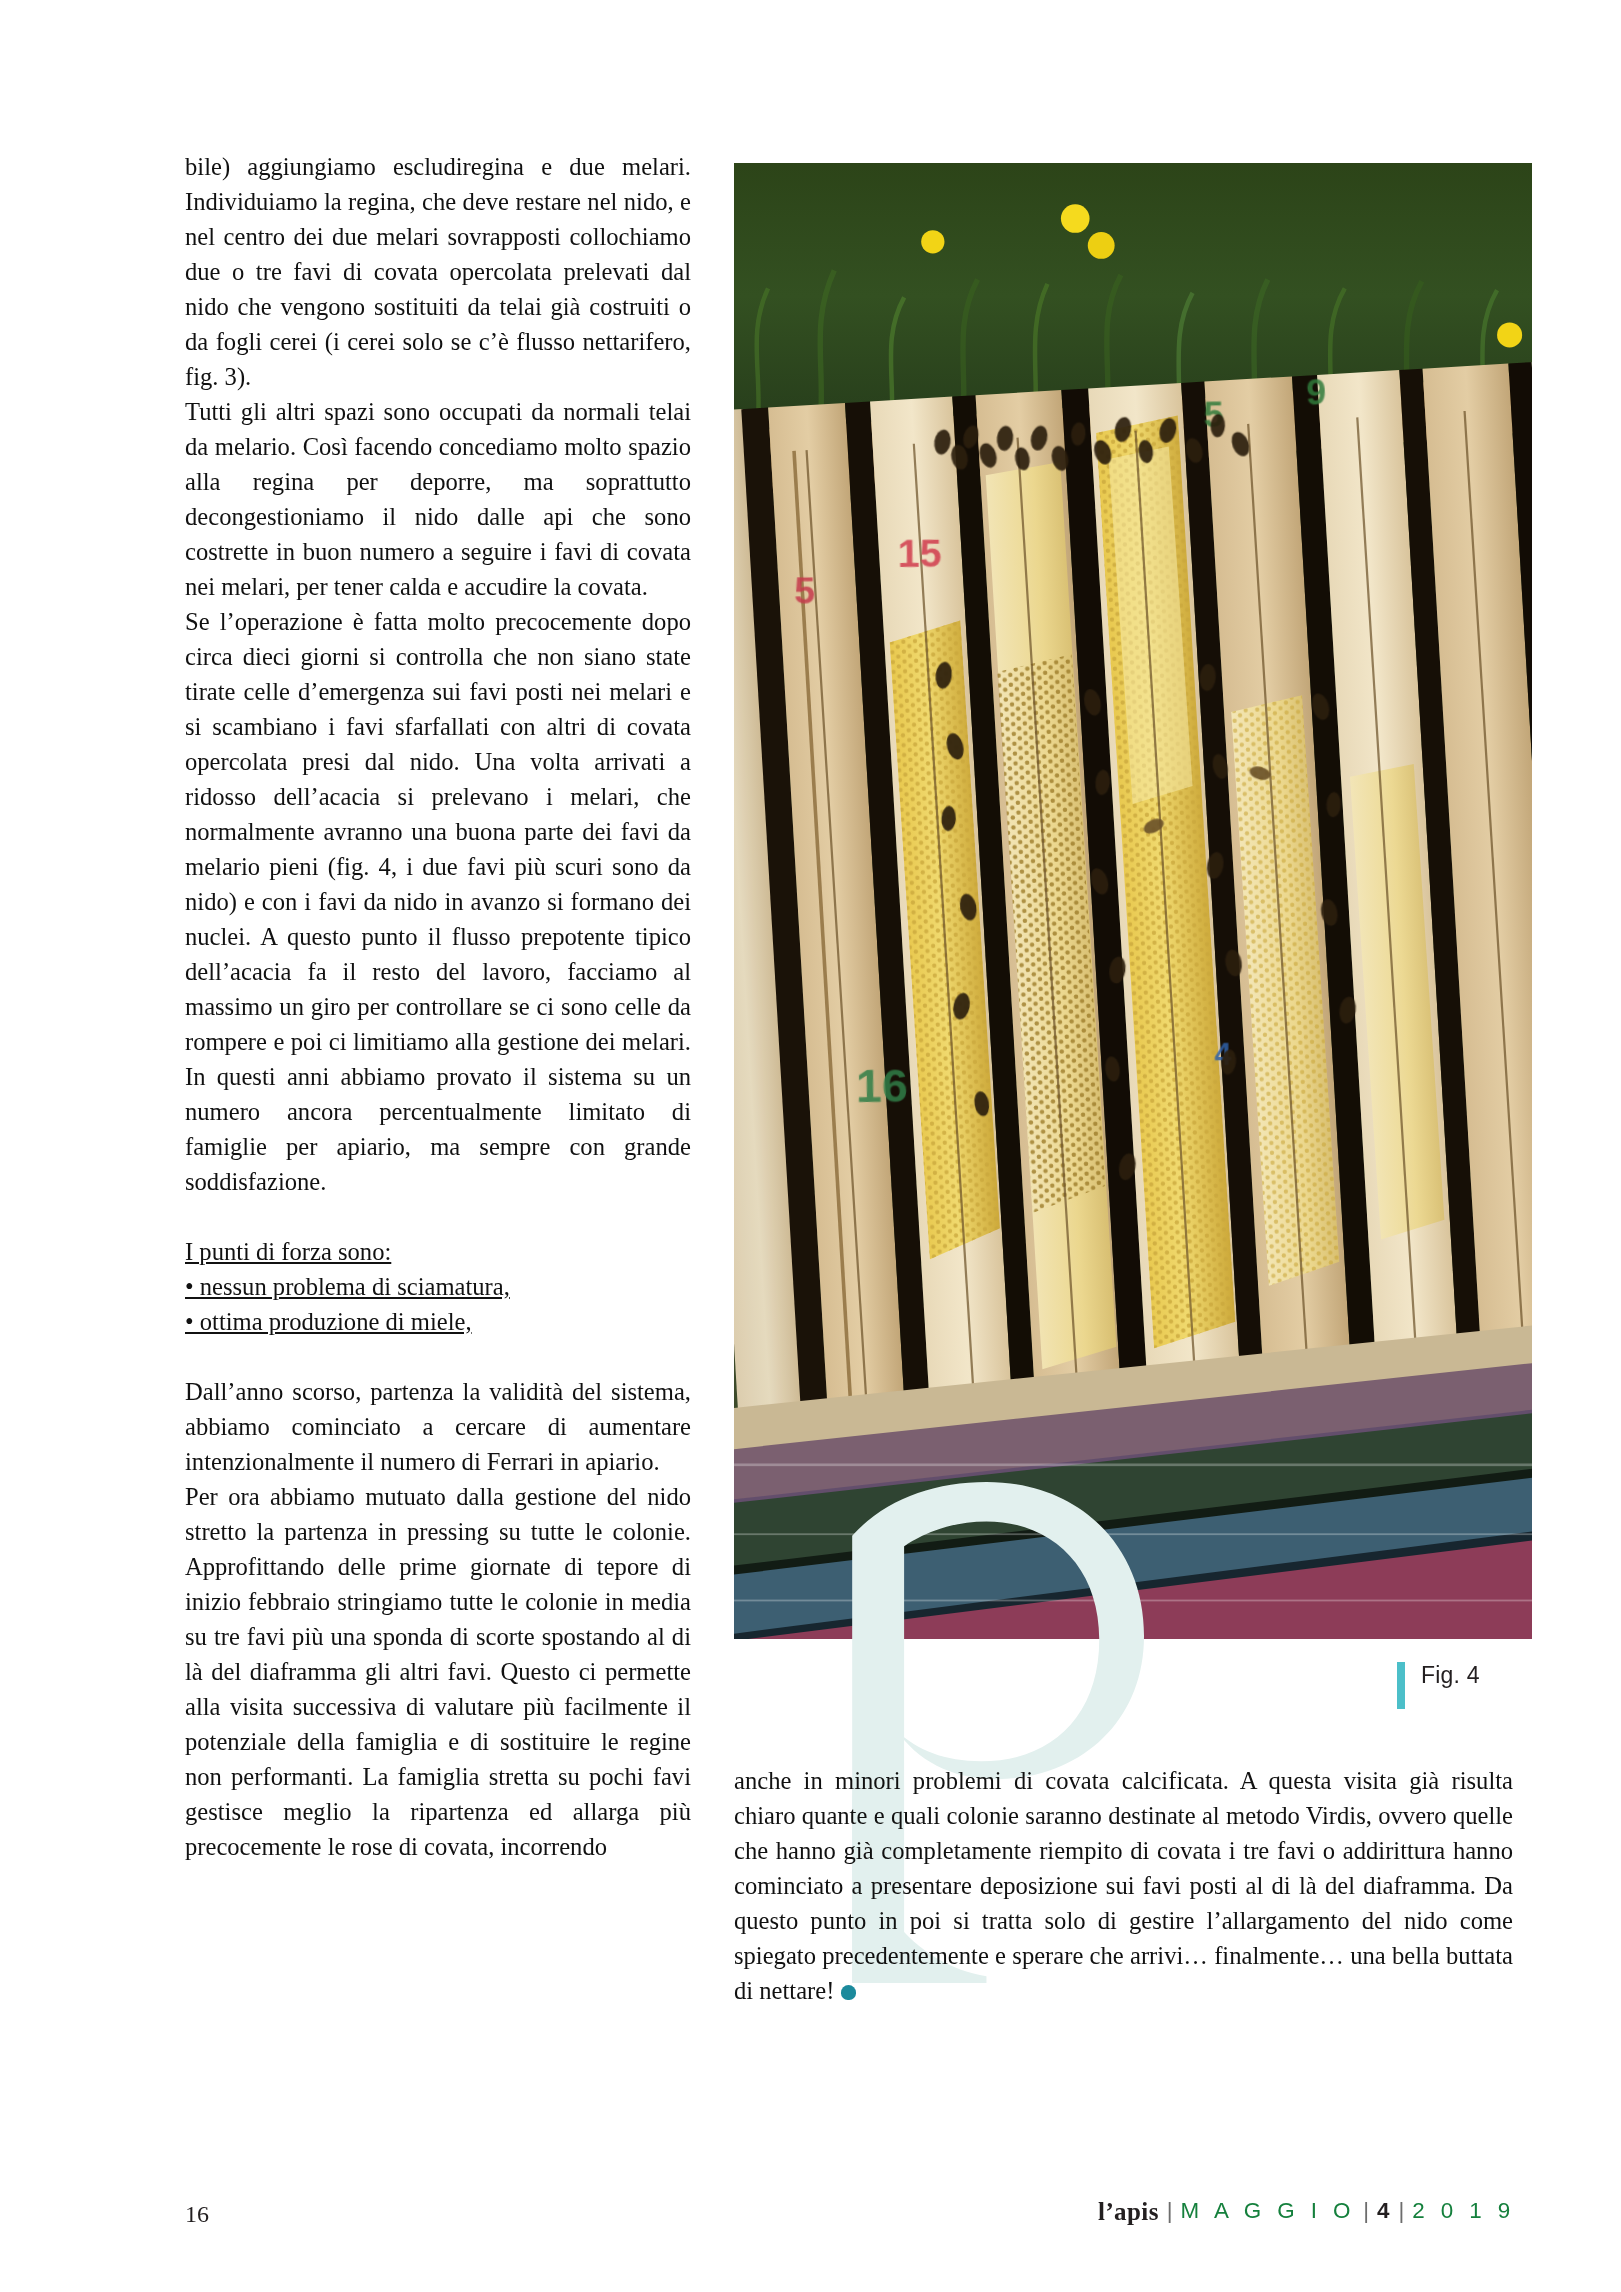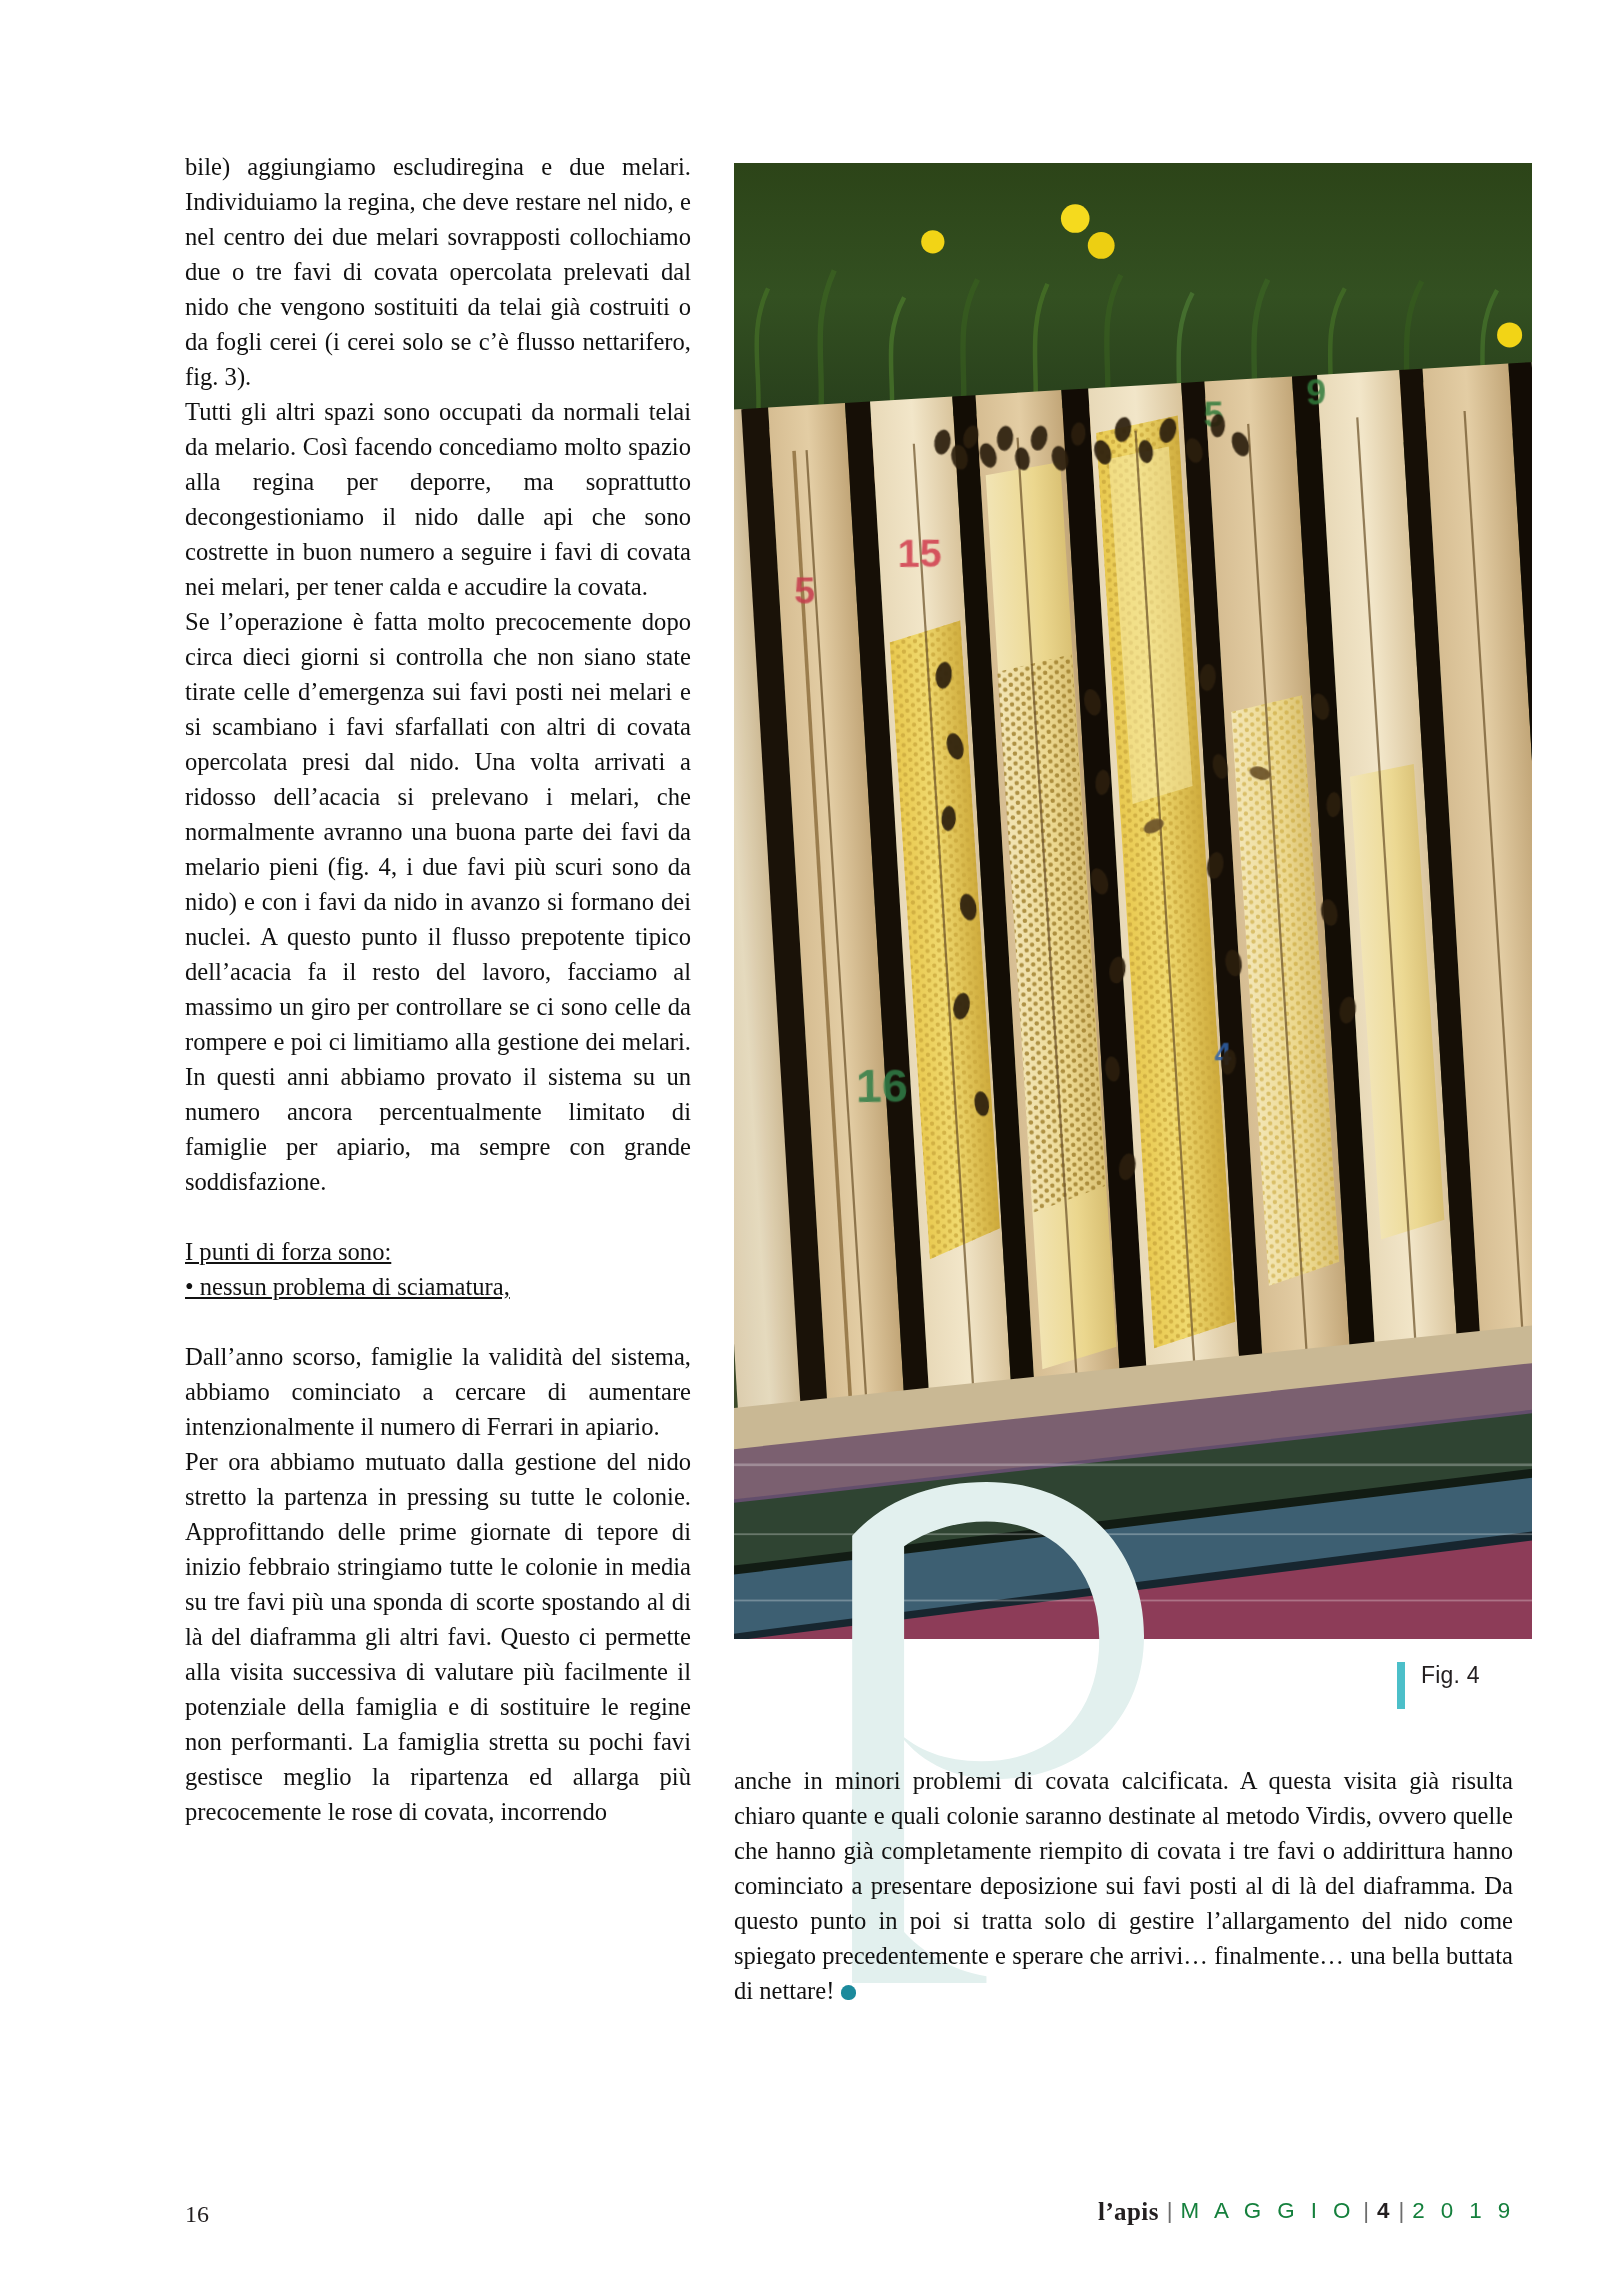--- a/index.html
+++ b/index.html
@@ -374,25 +374,26 @@
   <div class="col-left">
     <p>bile) aggiungiamo escludiregina e due melari. Individuiamo la regina, che deve restare nel nido, e nel centro dei due melari sovrapposti collochiamo due o tre favi di covata opercolata prelevati dal nido che vengono sostituiti da telai già costruiti o da fogli cerei (i cerei solo se c’è flusso nettarifero, fig. 3).</p>
     <p>Tutti gli altri spazi sono occupati da normali telai da melario. Così facendo concediamo molto spazio alla regina per deporre, ma soprattutto decongestioniamo il nido dalle api che sono costrette in buon numero a seguire i favi di covata nei melari, per tener calda e accudire la covata.</p>
     <p>Se l’operazione è fatta molto precocemente dopo circa dieci giorni si controlla che non siano state tirate celle d’emergenza sui favi posti nei melari e si scambiano i favi sfarfallati con altri di covata opercolata presi dal nido. Una volta arrivati a ridosso dell’acacia si prelevano i melari, che normalmente avranno una buona parte dei favi da melario pieni (fig. 4, i due favi più scuri sono da nido) e con i favi da nido in avanzo si formano dei nuclei. A questo punto il flusso prepotente tipico dell’acacia fa il resto del lavoro, facciamo al massimo un giro per controllare se ci sono celle da rompere e poi ci limitiamo alla gestione dei melari. In questi anni abbiamo provato il sistema su un numero ancora percentualmente limitato di famiglie per apiario, ma sempre con grande soddisfazione.</p>
 
     <div class="para-gap"></div>
 
     <div class="bullets">
       <p>I punti di forza sono:</p>
       <p>• nessun problema di sciamatura,</p>
+      <p>• ottima produzione di miele,</p>
     </div>
 
     <div class="para-gap"></div>
 
-    <p>Dall’anno scorso, famiglie la validità del sistema, abbiamo cominciato a cercare di aumentare intenzionalmente il numero di Ferrari in apiario.</p>
+    <p>Dall’anno scorso, partenza la validità del sistema, abbiamo cominciato a cercare di aumentare intenzionalmente il numero di Ferrari in apiario.</p>
     <p>Per ora abbiamo mutuato dalla gestione del nido stretto la partenza in pressing su tutte le colonie. Approfittando delle prime giornate di tepore di inizio febbraio stringiamo tutte le colonie in media su tre favi più una sponda di scorte spostando al di là del diaframma gli altri favi. Questo ci permette alla visita successiva di valutare più facilmente il potenziale della famiglia e di sostituire le regine non performanti. La famiglia stretta su pochi favi gestisce meglio la ripartenza ed allarga più precocemente le rose di covata, incorrendo</p>
   </div>
 
   <div class="fig-caption">
     <span class="fig-rule"></span>
     <span class="fig-label">Fig. 4</span>
   </div>
 
   <div class="col-right">
     <p><span>anche in minori problemi di covata calcificata. A questa visita già risulta chiaro quante e quali colonie saranno destinate al metodo Virdis, ovvero quelle che hanno già completamente riempito di covata i tre favi o addirittura hanno cominciato a presentare deposizione sui favi posti al di là del diaframma. Da questo punto in poi si tratta solo di gestire l’allargamento del nido come spiegato precedentemente e sperare che arrivi… finalmente… una bella buttata di nettare!</span><span class="endmark"></span></p>

